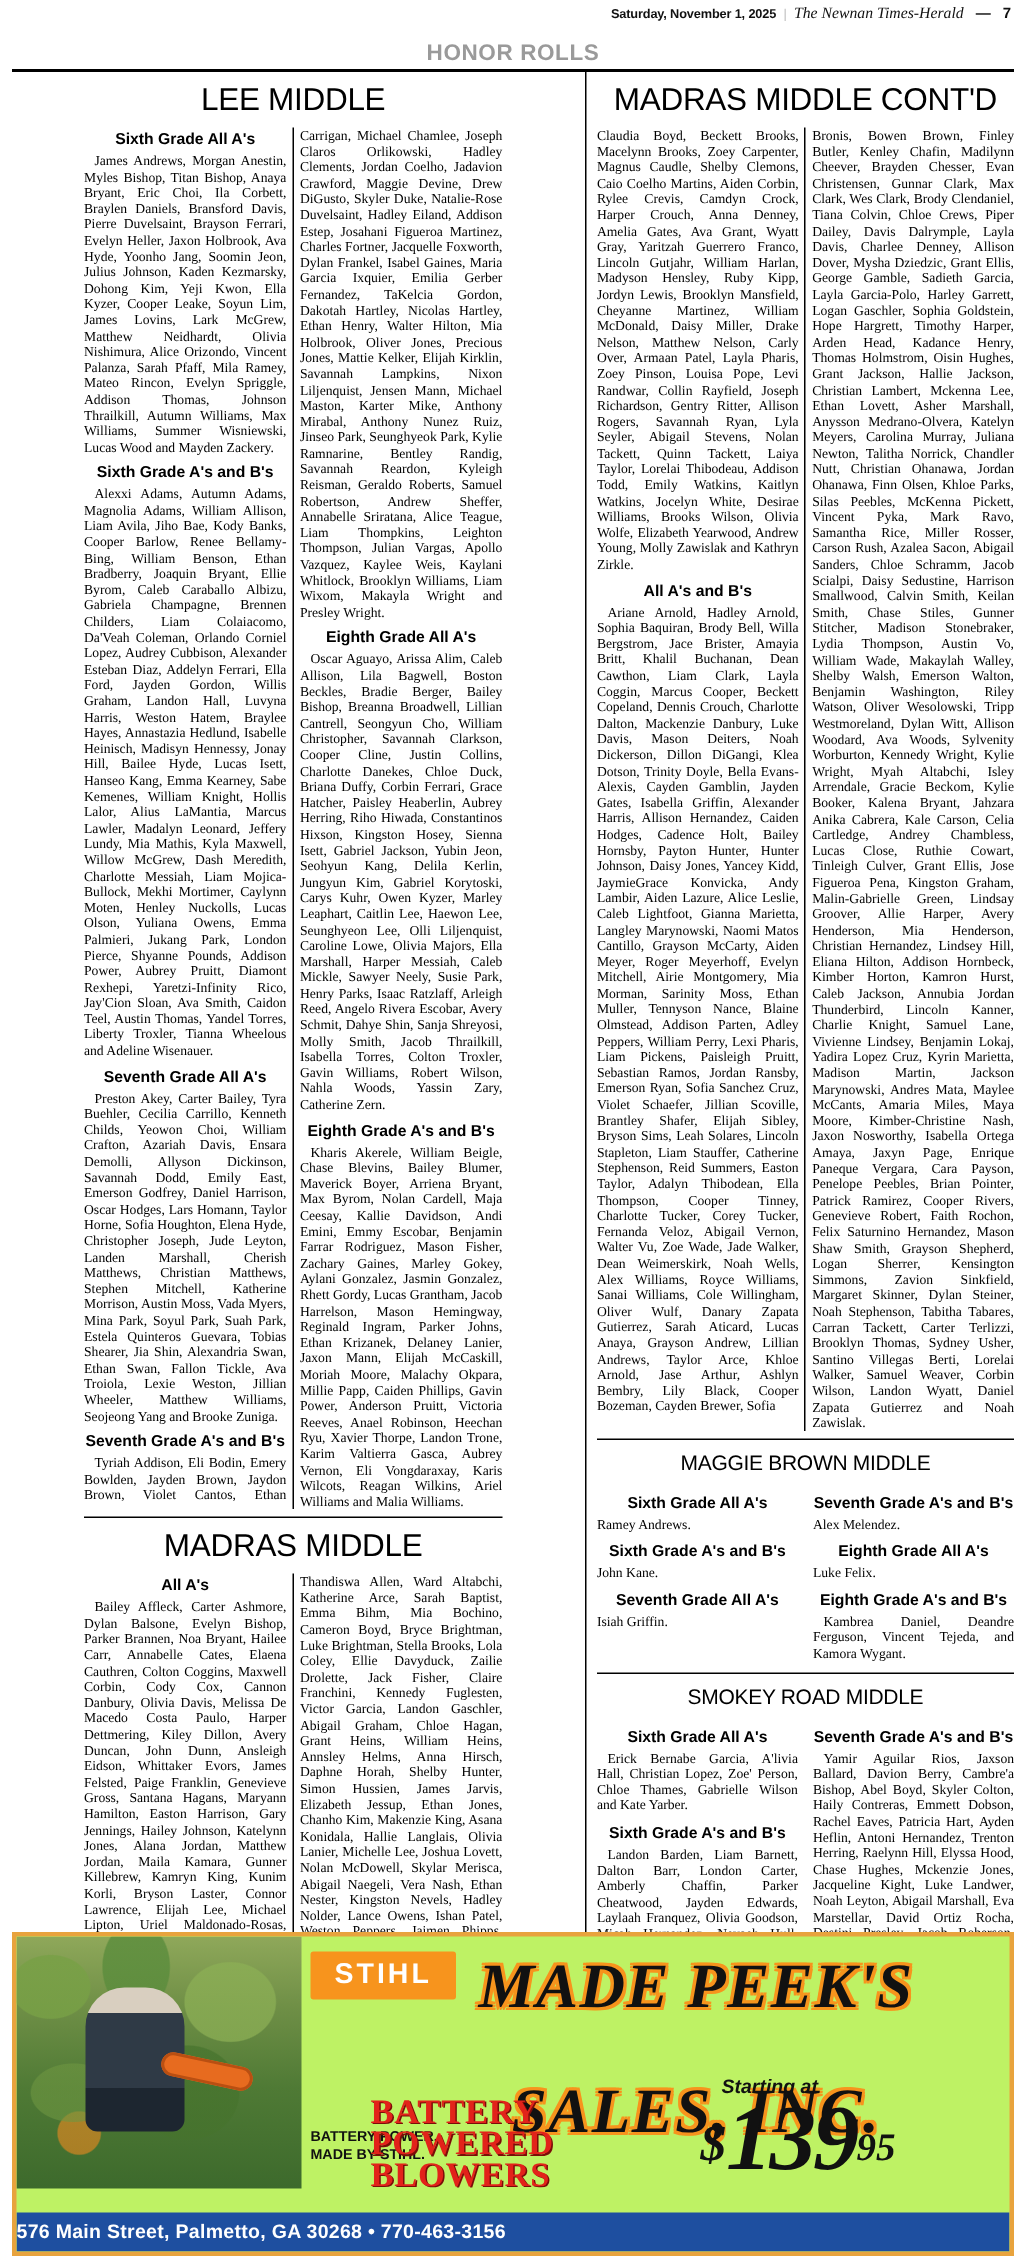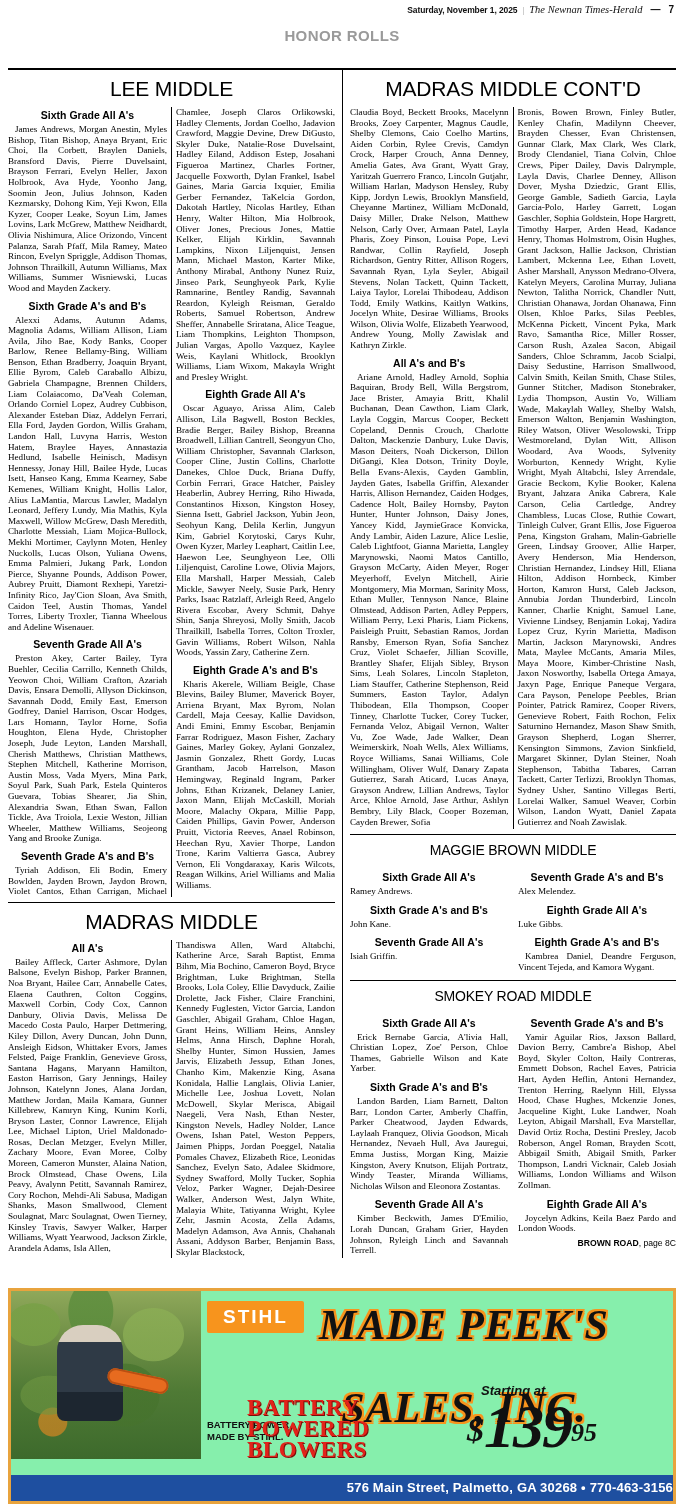--- a/index.html
+++ b/index.html
@@ -32,27 +32,27 @@
     font-family: "Liberation Sans", sans-serif;
     font-size: 10px; font-weight: 700; color:#111; margin-left:3px;
   }
 
   
   .banner {
     text-align: center;
     font-family: "Liberation Sans", sans-serif;
     font-weight: 700; font-size: 15px; letter-spacing: 0.4px;
     color: #9a9a9a;
-    padding: 9px 0 24px 0;
+    padding: 9px 0 2px 0;
   }
   .rule-thick { border-top: 2.2px solid #000; margin: 0 8px; }
 
   
   .body-area { display: flex; padding: 0 8px; }
-  .half { width: 334px; }
+  .half { width: 334px; margin-left: 48px; }
   .half.left { padding-right: 7px; }
   .half.right { padding-left: 7px; border-left: 1px solid #000; }
 
   .school-title {
     text-align: center;
     font-family: "Liberation Sans", sans-serif;
     font-weight: 400; font-size: 21px; letter-spacing: -0.2px;
     padding: 7px 0 6px 0;
   }
   .school-title.small { font-size: 14px; }
@@ -95,21 +95,21 @@
     text-align: right;
     margin-top: 4px;
   }
   .jump .pg { font-weight: 400; }
 
   
   .ad {
     position: absolute; left: 8px; top: 1288px;
     width: 668px; height: 216px;
     border: 3px solid #E8A33D;
-    background: #86efac;
+    background: #bef264;
     overflow: hidden;
   }
   .ad-inner { position: relative; width: 100%; height: 100%; }
 
   .ad-photo {
     position: absolute; left:0; top:0; width: 190px; height: 168px;
     background:
       radial-gradient(circle at 22% 78%, rgba(255,140,30,0.55) 0 14px, transparent 15px),
       linear-gradient(180deg, #8fa85a 0%, #6f8f46 28%, #4f7a35 60%, #3d6a2c 100%);
   }
@@ -181,21 +181,21 @@
     font-weight: 700; font-style: italic; color: #111;
     line-height: 1;
   }
   .price .dollar { font-size: 34px; vertical-align: super; }
   .price .num { font-size: 62px; letter-spacing: -2px; }
   .price .cents { font-size: 26px; vertical-align: super; }
 
   .ad-footer {
     position: absolute; left: 0; bottom: 0; width: 100%;
     background: #1E4FA0; color: #fff;
-    text-align: right;
+    text-align: left;
     padding: 5px 0 6px 0;
   }
   .ad-footer .addr {
     font-family: "Liberation Sans", sans-serif;
     font-weight: 700; font-size: 13px; letter-spacing: 0.2px;
   }
   .ad-footer .web {
     font-family: "Liberation Sans", sans-serif;
     font-weight: 700; font-size: 13.5px; margin-top: 2px;
   }
@@ -276,21 +276,21 @@
             <p class="names">Ramey Andrews.</p>
             <h3 class="grade">Sixth Grade A's and B's</h3>
             <p class="names">John Kane.</p>
             <h3 class="grade">Seventh Grade All A's</h3>
             <p class="names">Isiah Griffin.</p>
           </div>
           <div class="simple-col">
             <h3 class="grade">Seventh Grade A's and B's</h3>
             <p class="names">Alex Melendez.</p>
             <h3 class="grade">Eighth Grade All A's</h3>
-            <p class="names">Luke Gibbs.</p>
+            <p class="names">Luke Felix.</p>
             <h3 class="grade">Eighth Grade A's and B's</h3>
             <p class="names just">Kambrea Daniel, Deandre Ferguson, Vincent Tejeda, and Kamora Wygant.</p>
           </div>
         </div>
         <div class="hr-between"></div>
       </div>
 
       <div>
         <div class="school-title small">SMOKEY ROAD MIDDLE</div>
         <div class="simple-grid">

